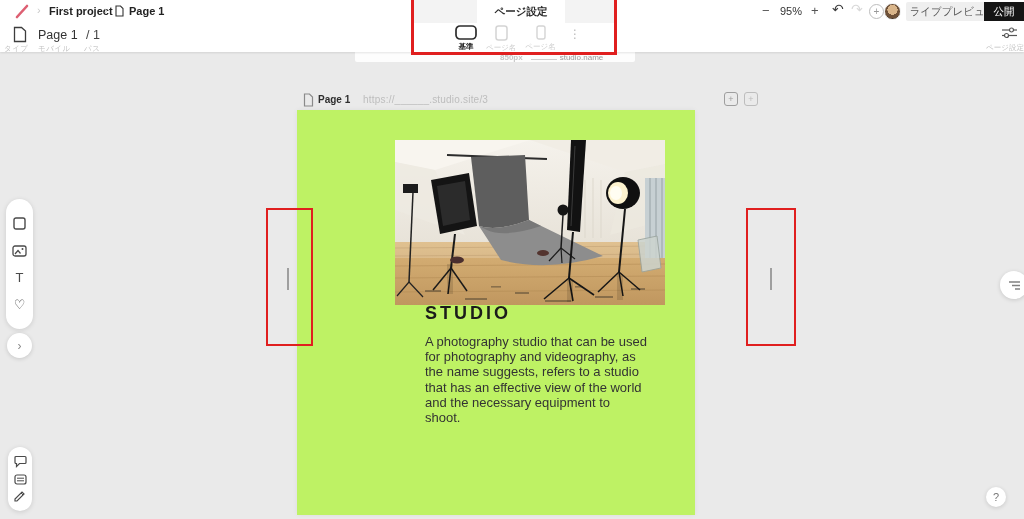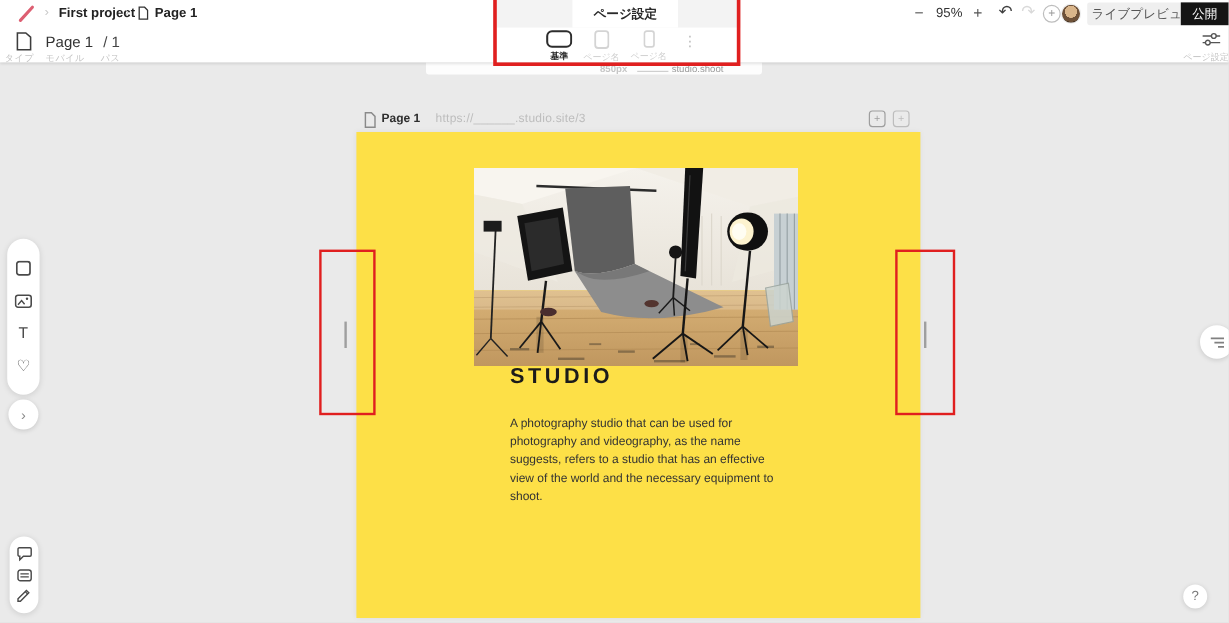--- a/index.html
+++ b/index.html
@@ -66,26 +66,26 @@
   .frame-tab { position:absolute; left:297px; top:91px; width:470px; height:19px; z-index:5; }
   .ft-doc { position:absolute; left:6px; top:2px; }
   .ft-page { position:absolute; left:21px; top:3px; font-size:10px; font-weight:700; color:#2e2e2e; }
   .ft-url { position:absolute; left:66px; top:3px; font-size:10px; color:#bdbdbd; letter-spacing:.2px; }
   .ft-add { position:absolute; top:1px; width:14px; height:14px; border-radius:3px;
             display:flex; align-items:center; justify-content:center; font-size:9px; cursor:pointer; }
   .ft-add.a1 { left:427px; border:1.2px solid #9e9e9e; color:#9e9e9e; }
   .ft-add.a2 { left:447px; border:1.2px solid #bdbdbd; color:#bdbdbd; }
 
   
-  .page { position:absolute; left:297px; top:110px; width:470px; height:405px; background:#fde047;
+  .page { position:absolute; left:297px; top:110px; width:398px; height:405px; background:#bef264;
           box-shadow:0 0 5px rgba(0,0,0,.06); z-index:4; }
   .photo { position:absolute; left:98px; top:30px; width:270px; height:165px; display:block; }
   .heading { position:absolute; left:128px; top:193px; font-size:18px; font-weight:800;
              letter-spacing:3px; color:#1b1b1b; }
-  .para { position:absolute; left:128px; top:236px; width:224px; font-size:10px;
+  .para { position:absolute; left:128px; top:224px; width:224px; font-size:13px;
           line-height:15.2px; color:#333; }
 
   
   .handle { position:absolute; width:2px; height:22px; background:#9f9f9f; top:268px; z-index:6; cursor:ew-resize; }
   .handle.l { left:287px; } .handle.r { left:770px; }
 
   
   .anno { position:absolute; border:3px solid #e01f1f; z-index:50; pointer-events:none; }
   .anno.top { left:411px; top:-3px; width:206px; height:58px; }
   .anno.left { left:266px; top:208px; width:47px; height:138px; border-width:2.5px; }
@@ -119,21 +119,21 @@
   svg { display:block; }
 </style>
 </head>
 <body>
 
 <div class="stage">
 
   <div class="ruler">
     <span class="rwidth">850px</span>
     <span class="rblank"></span>
-    <span class="rdomain">studio.shoot</span>
+    <span class="rdomain">studio.name</span>
   </div>
 
   <div class="frame-tab">
     <span class="ft-doc">
       <svg width="11" height="14" viewBox="0 0 11 14">
           <path d="M1.5 1h5l3 3v9h-8z" fill="none" stroke="#8a8a8a" stroke-width="1.2"></path>
         </svg>
     </span>
     <span class="ft-page">Page 1</span>
     <span class="ft-url">https://______.studio.site/3</span>

